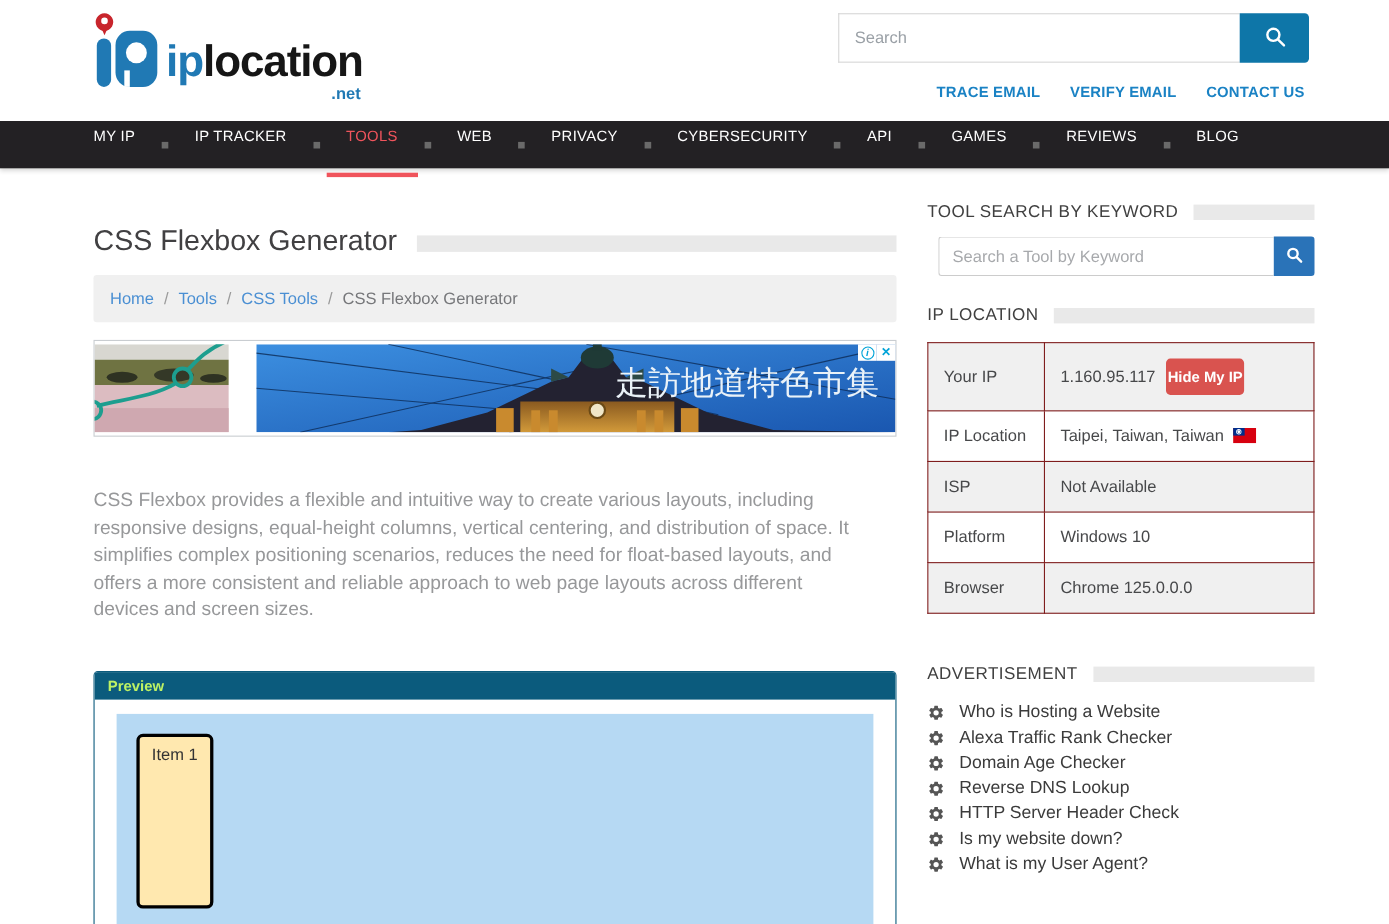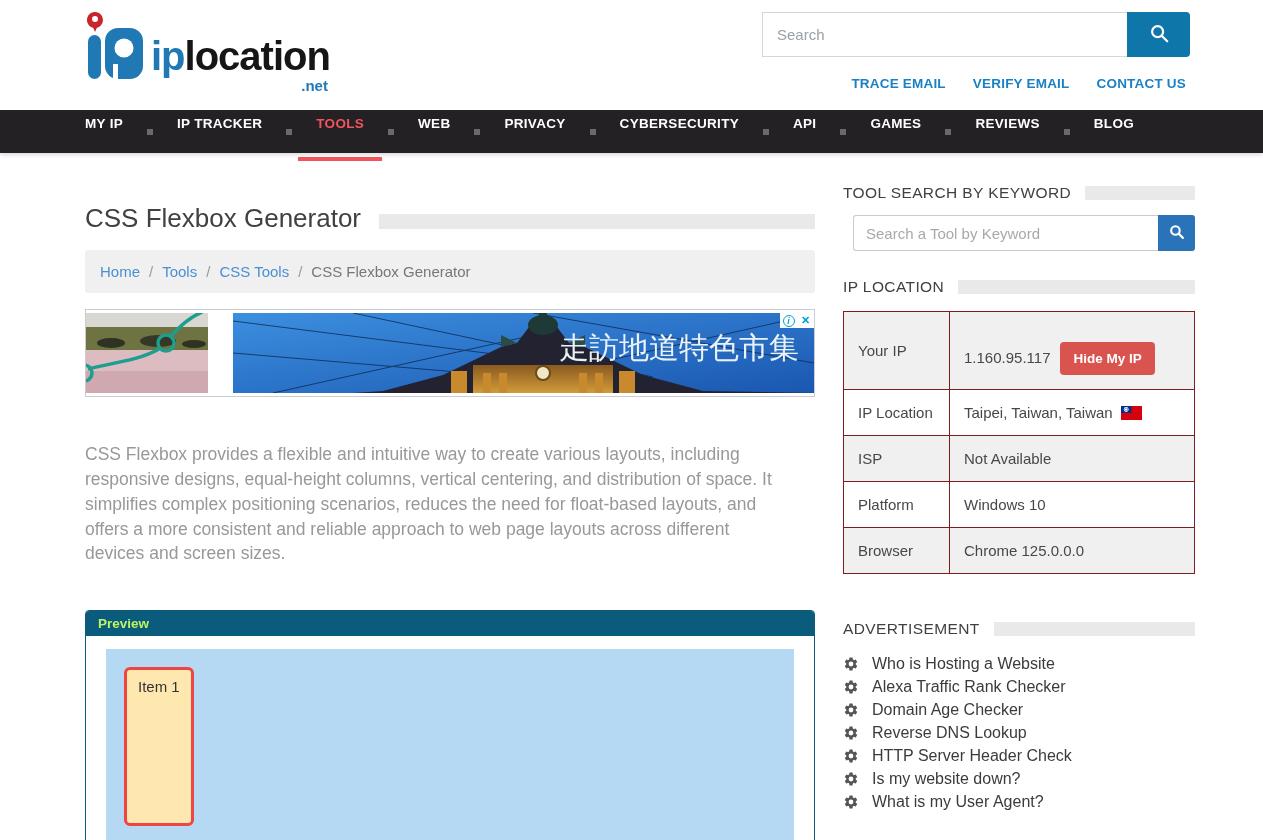--- a/index.html
+++ b/index.html
@@ -30,21 +30,21 @@
   .hdr-search button {
     width: 63px; background: #0e76a8; border: none; border-radius: 0 4px 4px 0;
     display: flex; align-items: center; justify-content: center; cursor: pointer;
   }
   .hdr-links { position: absolute; right: 77px; top: 76px; display: flex; gap: 27px; }
   .hdr-links a { color: #1a82c4; font-weight: bold; font-size: 13.5px; letter-spacing: .2px; }
 
   
   .nav { height: 43px; background: #232124; display: flex; align-items: center; padding-left: 67px; box-shadow: 0 2px 4px rgba(0,0,0,.15); }
   .nav-item {
-    color: #fff; font-weight: bold; font-size: 13.5px; letter-spacing: .3px;
+    color: #fff; font-weight: normal; font-size: 13.5px; letter-spacing: .3px;
     line-height: 43px; height: 59px; padding: 0 18px; position: relative; white-space: nowrap;
   }
   .nav-item.active { color: #f0545c; }
   .nav-item.active::after {
     content: ""; position: absolute; left: 0; right: 0; bottom: 0; height: 4px; background: #f0545c;
   }
   .nav-sep { width: 6px; height: 6px; background: #6a6a6a; margin: 0 6px; flex: none; }
 
   
   .layout { display: flex; gap: 28px; padding: 0 68px 0 85px; align-items: flex-start; }
@@ -76,21 +76,21 @@
 
   .tool-description {
     margin-top: 45px; width: 708px; font-size: 17.5px; line-height: 1.42; color: #97989a;
   }
 
   .preview-panel { margin-top: 44px; border: 1px solid #0b5b7d; border-radius: 4px; overflow: hidden; background: #fff; }
   .preview-header { background: #0b5b7d; color: #bef264; font-weight: bold; font-size: 13.5px; padding: 5px 12px; }
   .preview-body { padding: 13px 20px 15px; }
   .flex-container { background: #b6d9f3; height: 195px; display: flex; padding: 18px; }
   .flex-item {
-    width: 70px; background: #ffe8af; border: 3px solid #ef4444; border-radius: 6px;
+    width: 70px; background: #ffe8af; border: 3px solid #000000; border-radius: 6px;
     padding: 8px 0 0 11px; font-size: 15px; color: #333;
   }
 
   
   .side-heading { display: flex; align-items: center; }
   .side-heading .txt { font-size: 15.5px; color: #404040; letter-spacing: .4px; white-space: nowrap; }
   .side-heading .bar { flex: 1; height: 14px; background: #e9e9e9; margin-left: 14px; }
 
   .tool-search { margin-top: 13px; display: flex; height: 36px; margin-left: 10px; }
   .tool-search input {
@@ -106,21 +106,21 @@
   .mt27 { margin-top: 27px; }
   .mt46 { margin-top: 46px; }
 
   .ip-table { margin-top: 15px; width: 100%; border-collapse: collapse; font-size: 15px; color: #47484a; }
   .ip-table th, .ip-table td { border: 1px solid #7f1d1d; padding: 14px 14px; text-align: left; font-weight: normal; vertical-align: middle; }
   .ip-table th { width: 106px; }
   .ip-table tr:nth-child(odd) { background: #f0f0f0; }
   .ip-table tr:nth-child(even) { background: #fff; }
   .hide-ip-btn {
     margin-left: 10px; background: #d9534f; color: #fff; font-weight: bold; font-size: 13.5px;
-    padding: 9px 13px; border: none; border-radius: 4px; cursor: pointer; font-family: inherit; margin-top: 16px;
+    padding: 9px 1px; border: none; border-radius: 4px; cursor: pointer; font-family: inherit;
   }
   .flag { margin-left: 8px; vertical-align: -2px; }
 
   .tools-list { margin-top: 14px; list-style: none; }
   .tools-list li { display: flex; align-items: center; gap: 13px; padding: 2.5px 0; }
   .tools-list li a { font-size: 16px; color: #3b3b3b; }
   .gear { display: flex; align-items: center; }
 </style>
 </head>
 <body>

